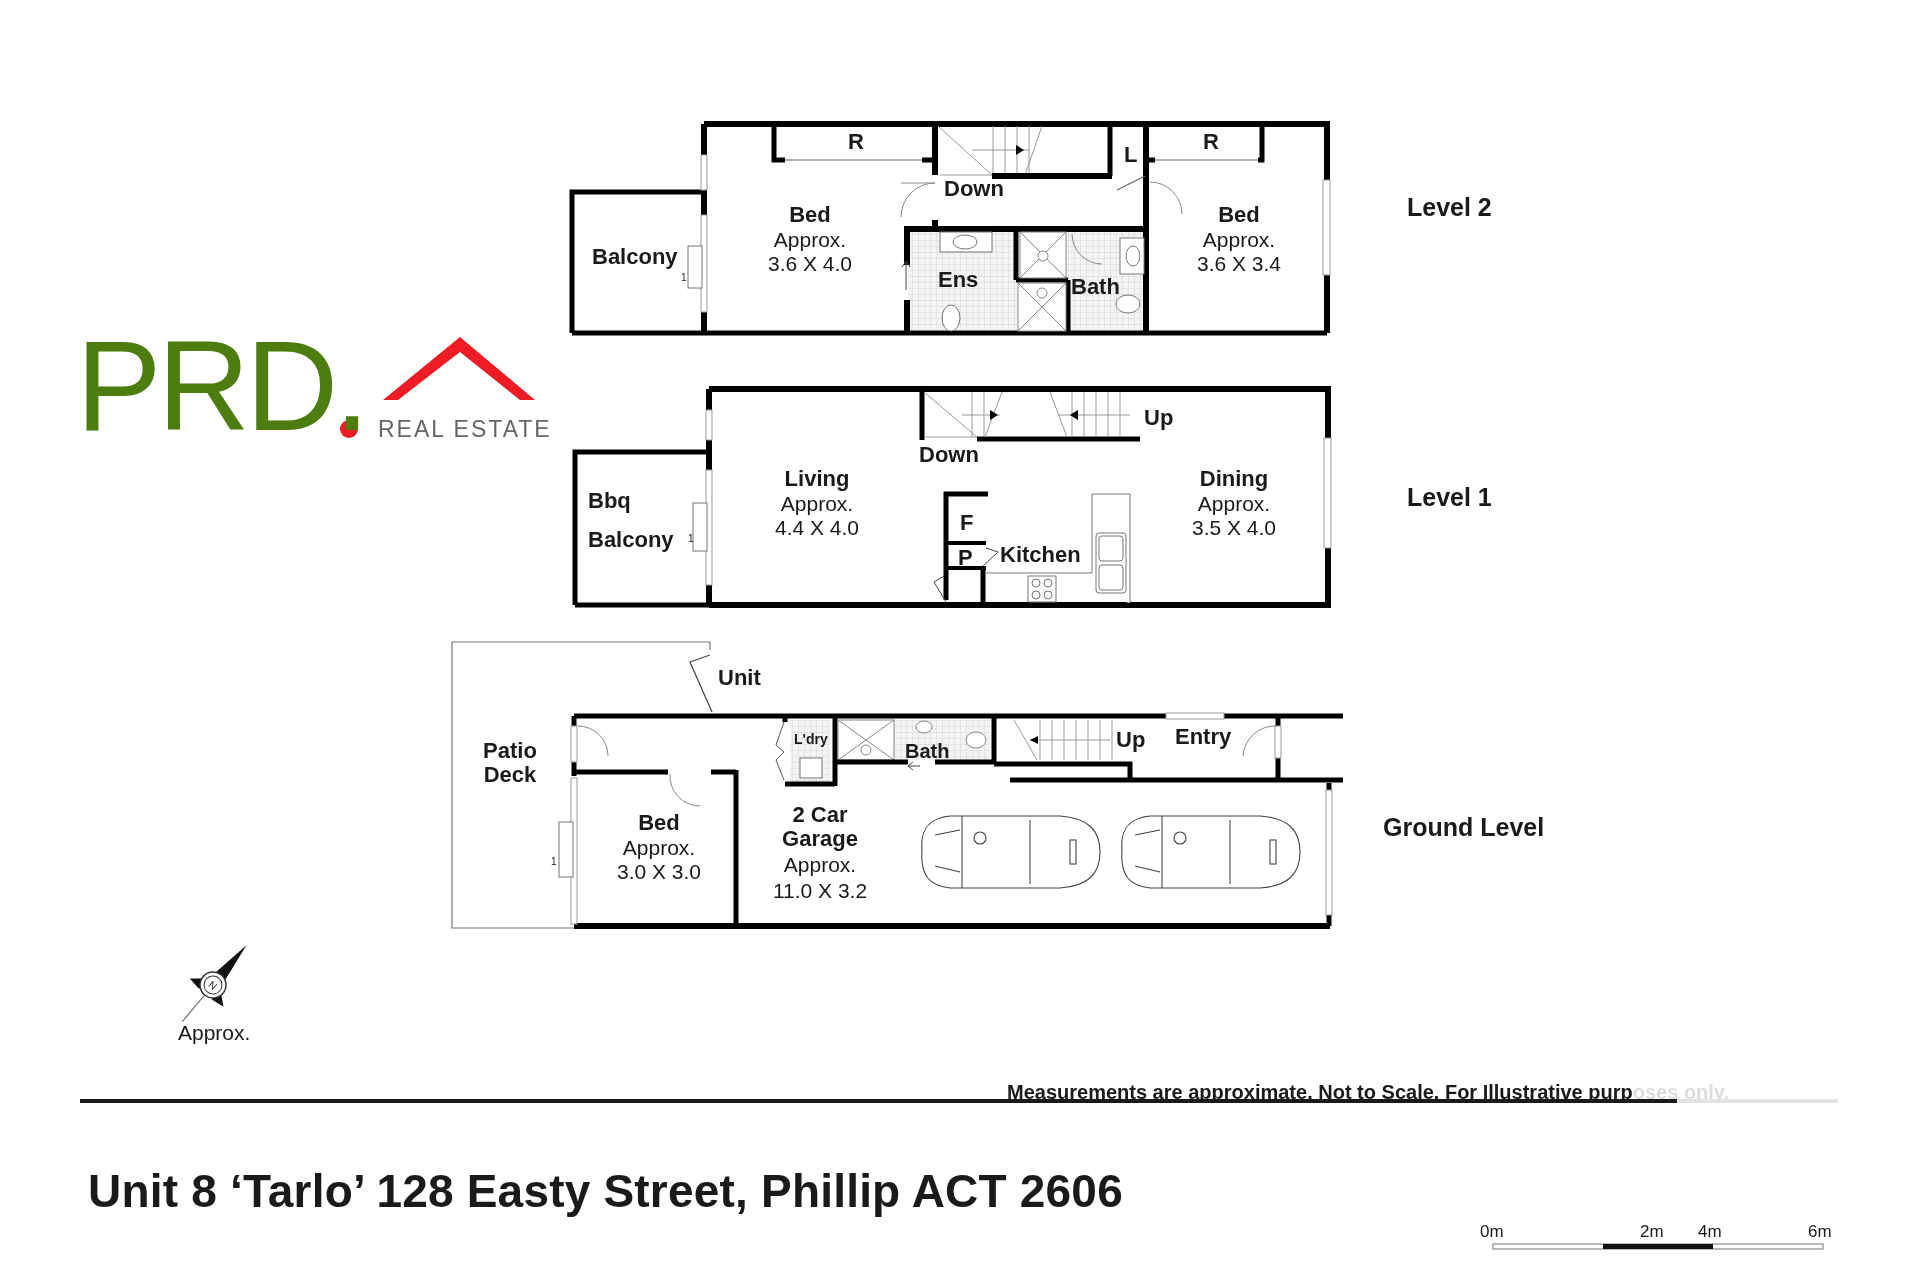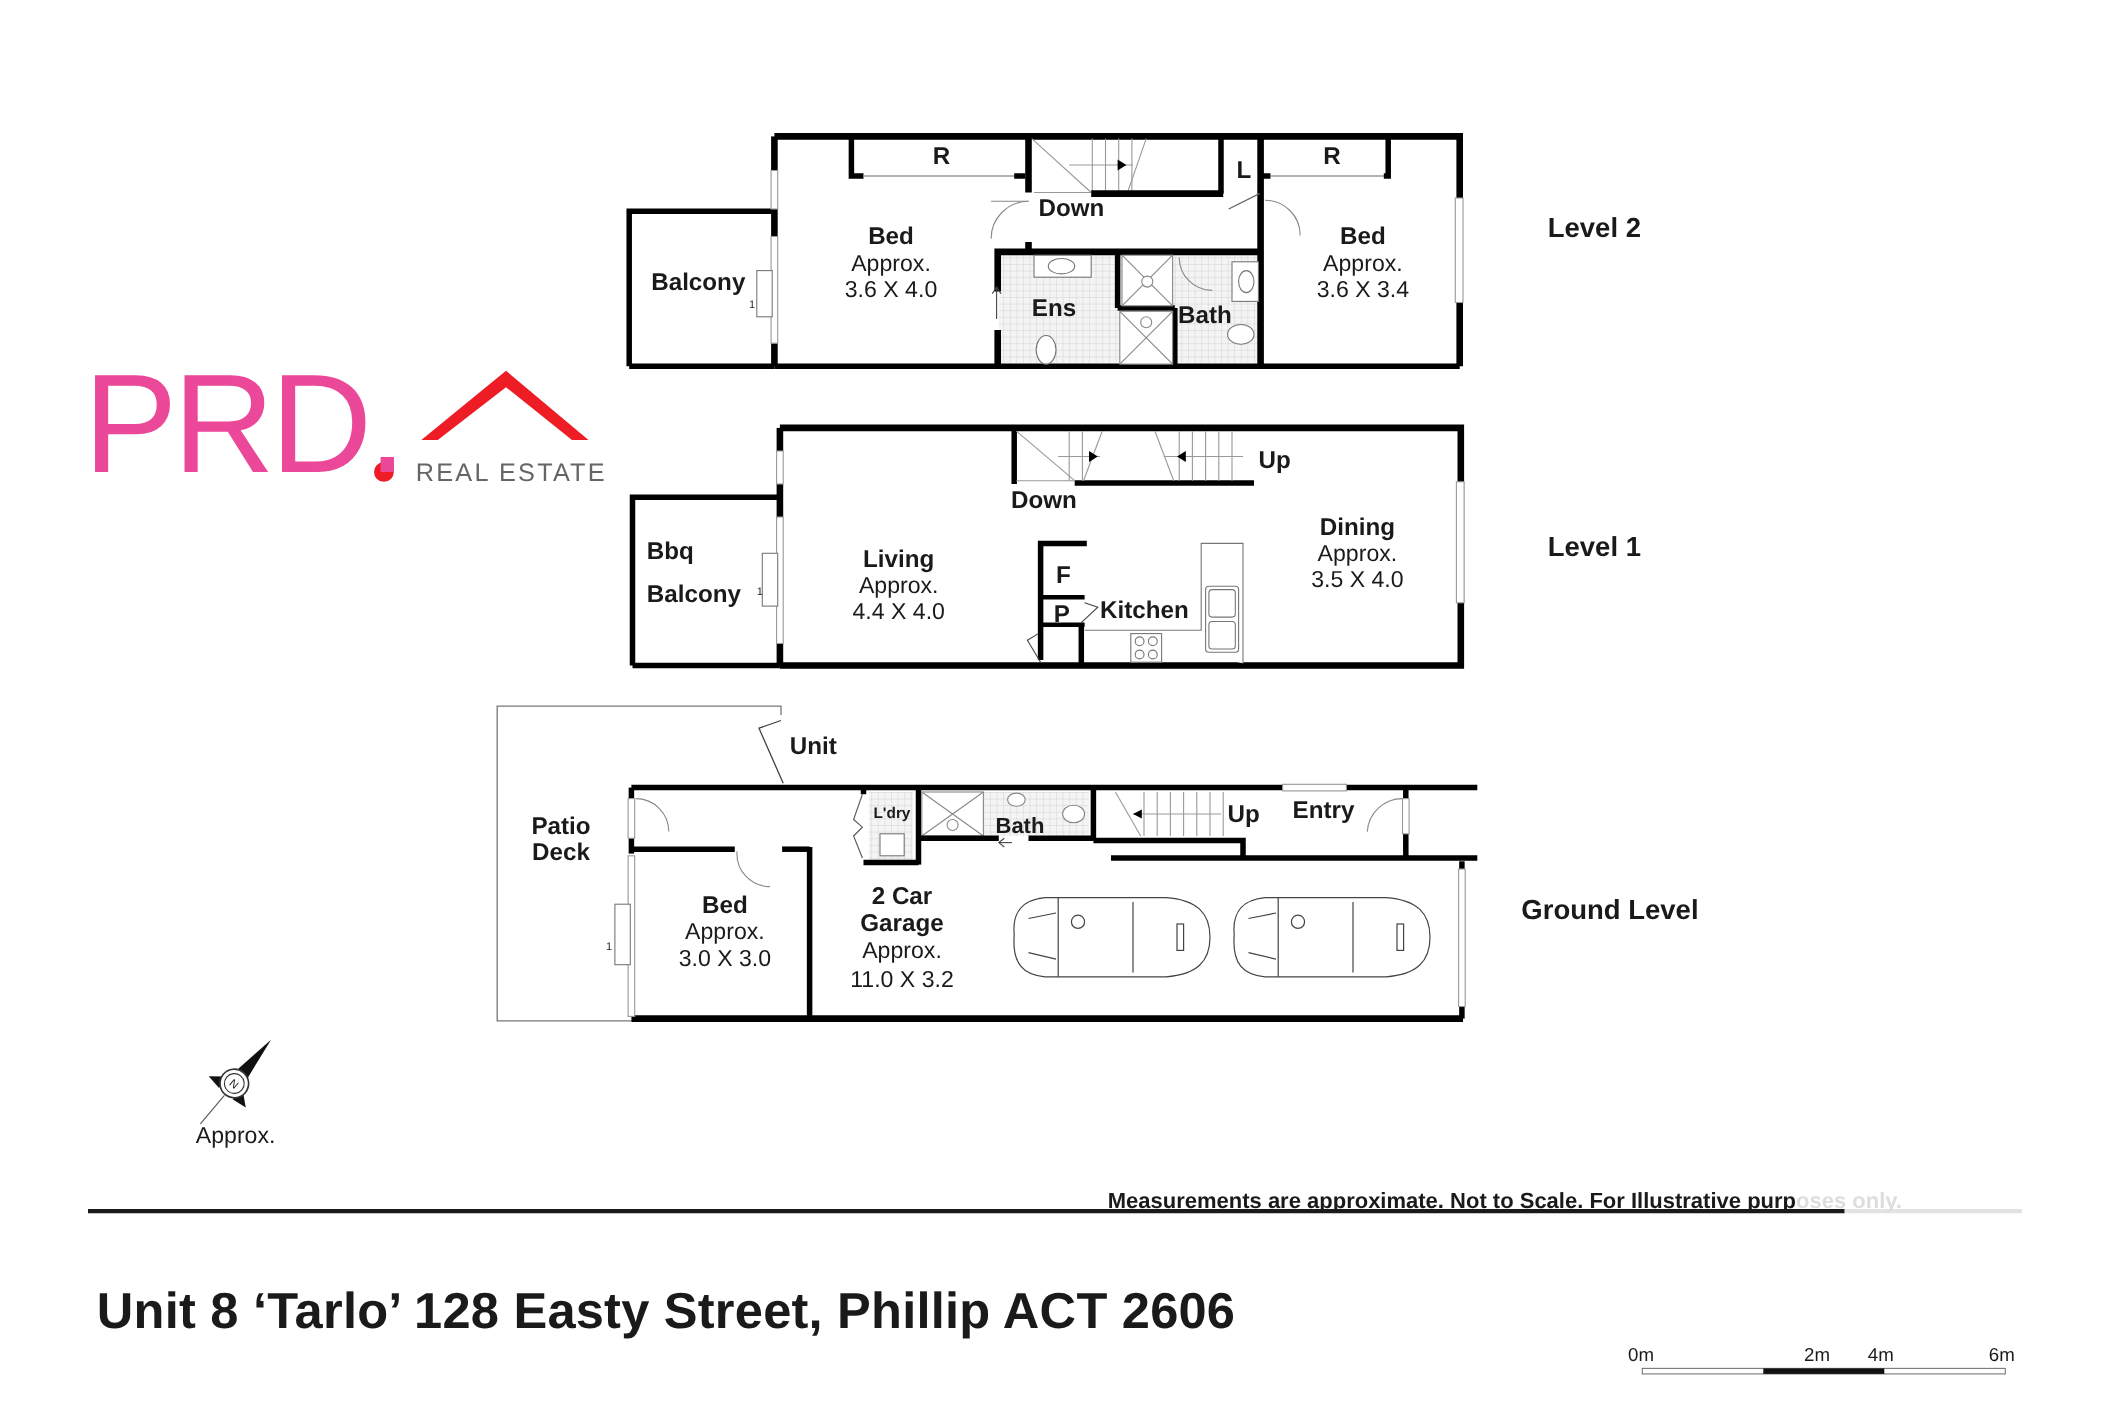--- a/index.html
+++ b/index.html
@@ -3,21 +3,21 @@
 <meta charset="utf-8">
 <style>
   html,body{margin:0;padding:0;background:#ffffff;}
   body{width:1920px;height:1280px;position:relative;overflow:hidden;font-family:"Liberation Sans",sans-serif;color:#1a1a1a;}
   .abs{position:absolute;}
   svg.plan{position:absolute;left:0;top:0;}
   .lbl{position:absolute;text-align:center;white-space:nowrap;line-height:1.15;}
   .room-name{font-weight:bold;font-size:22px;}
   .room-dim{font-size:21px;}
   .level-label{position:absolute;font-weight:bold;font-size:25px;white-space:nowrap;}
-  .logo-text{position:absolute;left:76px;top:322px;font-size:128px;font-weight:normal;color:#ec4899;letter-spacing:-4px;line-height:1;}
+  .logo-text{position:absolute;left:76px;top:322px;font-size:128px;font-weight:normal;color:#4d7c0f;letter-spacing:-4px;line-height:1;}
   .logo-sub{position:absolute;left:378px;top:416px;font-size:23px;color:#666666;letter-spacing:2px;}
   .disclaimer{position:absolute;left:1007px;top:1058px;font-size:20px;font-weight:bold;white-space:nowrap;margin-top:23px;}
   .disclaimer .fade{color:#dddddd;}
   .address{position:absolute;left:88px;top:1117px;font-size:46px;font-weight:bold;white-space:nowrap;letter-spacing:0.2px;margin-top:47px;}
   .scale-lbl{position:absolute;font-size:17px;top:1222px;}
   .compass-lbl{position:absolute;left:178px;top:1021px;font-size:21px;}
   .small1{position:absolute;font-size:10px;}
 </style>
 </head>
 <body>
@@ -294,21 +294,21 @@
   <div class="room-dim">Approx.</div>
   <div class="room-dim">3.6 X 3.4</div>
 </div>
 <div class="level-label" style="left:1407px;top:193px;">Level 2</div>
 
 <div class="abs" style="left:588px;top:481px;width:106px;line-height:39px;">
   <div class="room-name">Bbq</div>
   <div class="room-name">Balcony</div>
 </div>
 <div class="small1" style="left:688px;top:533px;">1</div>
-<div class="abs" style="left:762px;top:466px;width:110px;text-align:center;margin-top:29px;">
+<div class="abs" style="left:762px;top:466px;width:110px;text-align:center;">
   <div class="room-name">Living</div>
   <div class="room-dim">Approx.</div>
   <div class="room-dim">4.4 X 4.0</div>
 </div>
 <div class="lbl room-name" style="left:919px;top:442px;">Down</div>
 <div class="lbl room-name" style="left:1144px;top:405px;">Up</div>
 <div class="lbl room-name" style="left:960px;top:510px;">F</div>
 <div class="lbl room-name" style="left:958px;top:545px;">P</div>
 <div class="lbl room-name" style="left:1000px;top:522px;margin-top:20px;">Kitchen</div>
 <div class="abs" style="left:1178px;top:466px;width:112px;text-align:center;">

